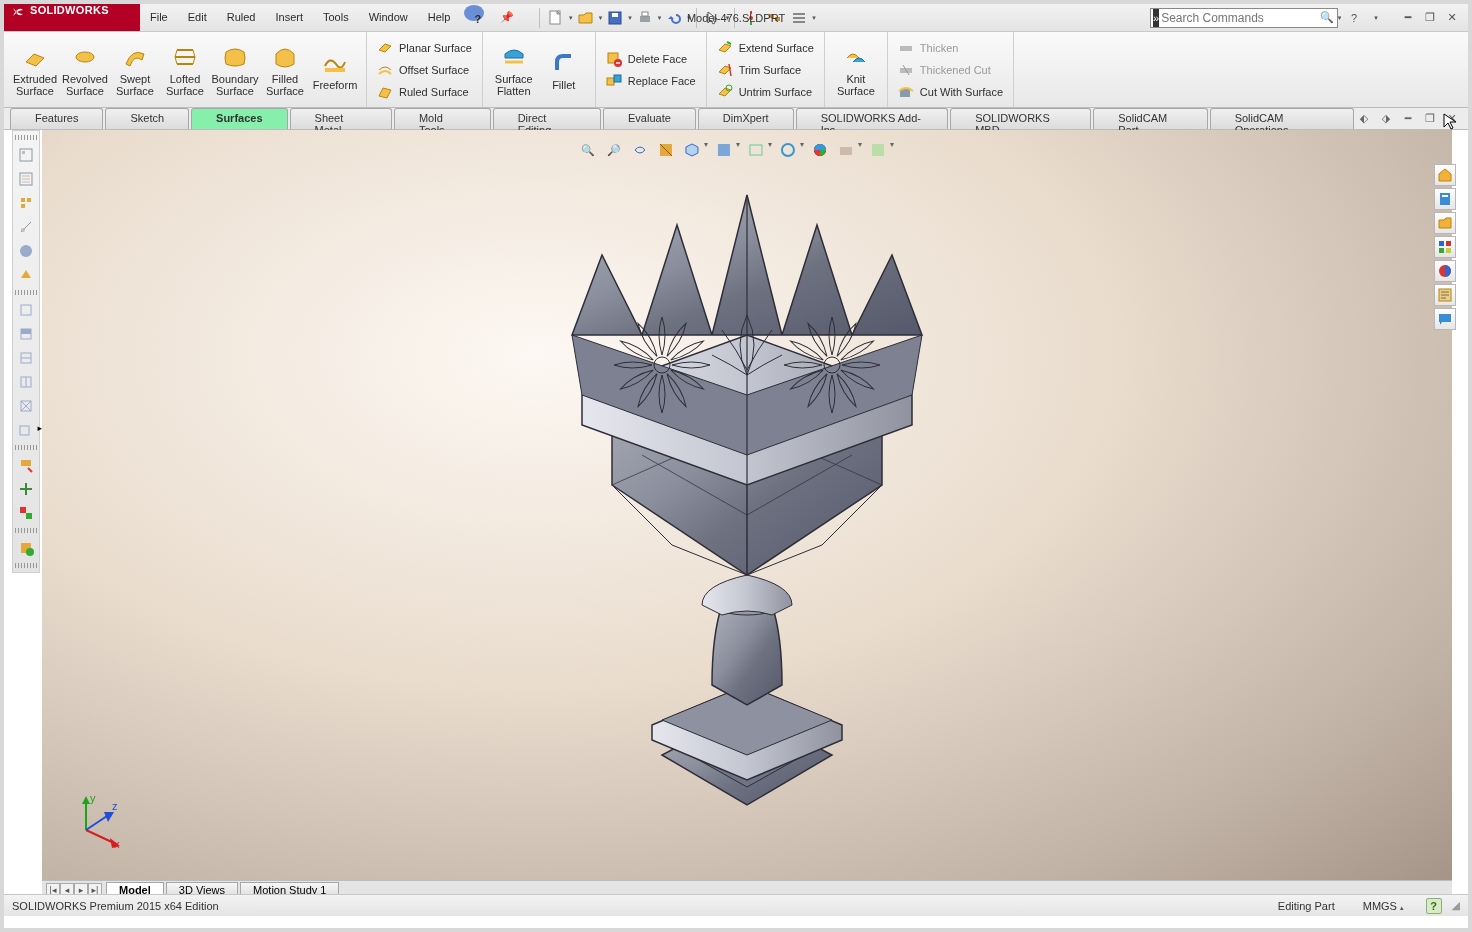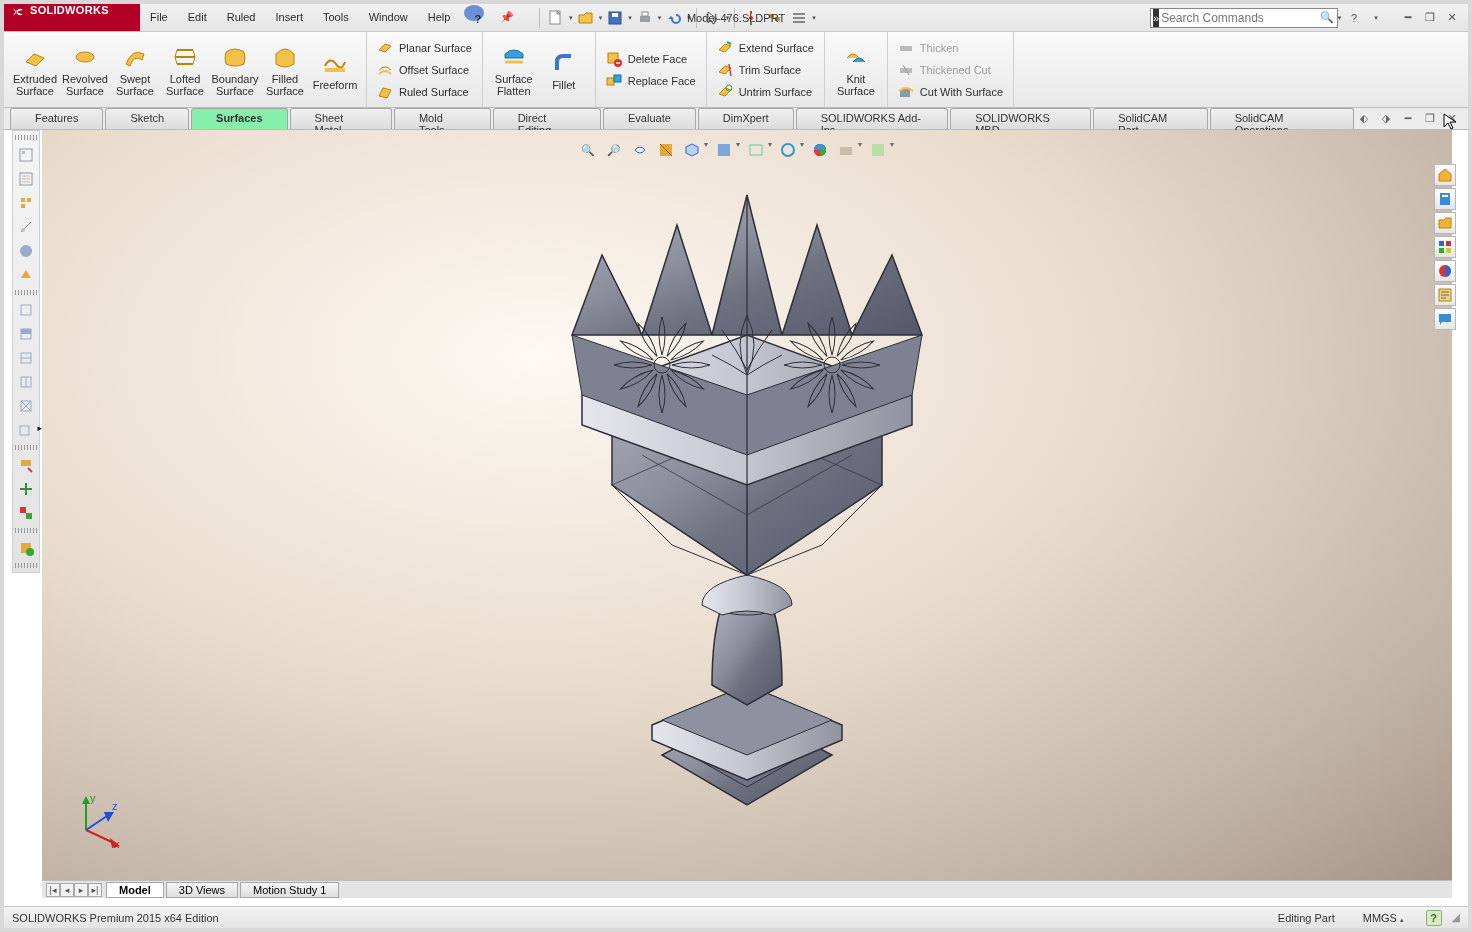--- a/index.html
+++ b/index.html
@@ -59,21 +59,21 @@
 .rightbar .b{width:22px;height:22px;border:1px solid #b7b7b7;background:linear-gradient(#fefefe,#e6e6e6);display:flex;align-items:center;justify-content:center}
 
 
 .motiontabs{position:absolute;left:38px;right:16px;bottom:48px;height:18px;background:#e4e4e4;display:flex;align-items:center;border-top:1px solid #bcbcbc;transform:translateY(100%)}
 .motiontabs .nav{display:flex;margin:0 4px}
 .motiontabs .nav span{width:14px;height:14px;border:1px solid #aaa;background:#f2f2f2;font-size:9px;text-align:center;line-height:12px;color:#555}
 .motiontabs .mtab{padding:1px 12px;border:1px solid #a7a7a7;background:linear-gradient(#f6f6f6,#dedede);margin-right:2px;}
 .motiontabs .mtab.active{background:#fff;font-weight:bold}
 
 
-.status{position:absolute;left:0;right:0;bottom:0;height:22px;background:linear-gradient(#f3f3f3,#e4e4e4);border-top:1px solid #c7c7c7;display:flex;align-items:center;padding:0 8px;color:#333}
+.status{position:absolute;left:0;right:0;bottom:12px;height:22px;background:linear-gradient(#f3f3f3,#e4e4e4);border-top:1px solid #c7c7c7;display:flex;align-items:center;padding:0 8px;color:#333}
 .status .fill{flex:1}
 .status .cell{padding:0 14px}
 .status .qm{width:16px;height:16px;border:1px solid #8fae7a;background:#d7ecc4;color:#3a6a1f;text-align:center;line-height:14px;font-weight:bold;border-radius:2px;margin-left:8px}
 
 
 .tri{font-size:7px;color:#555}
 
 
 .cursor{position:absolute;top:108px;right:8px;pointer-events:none}
 </style>

